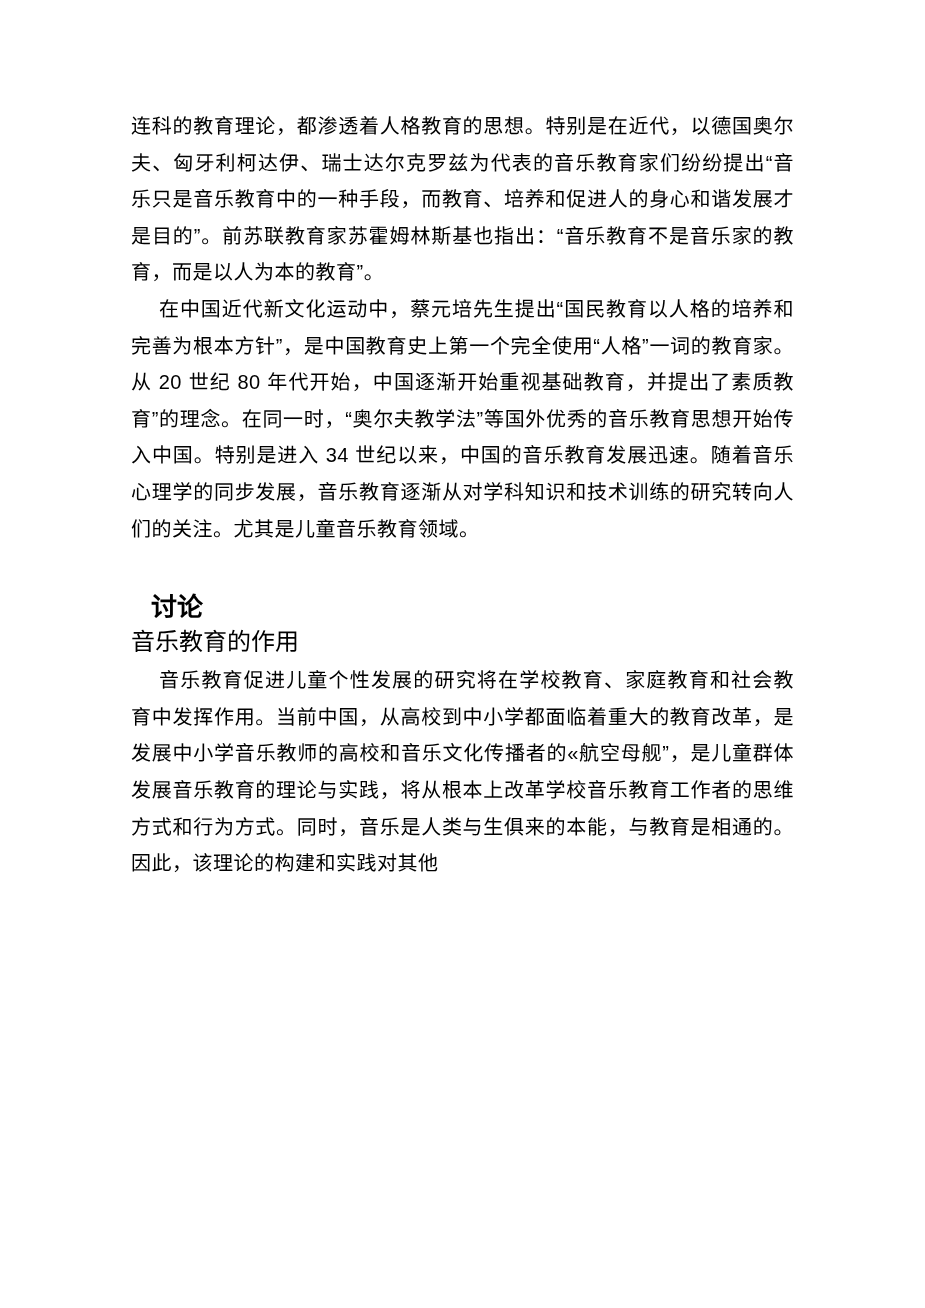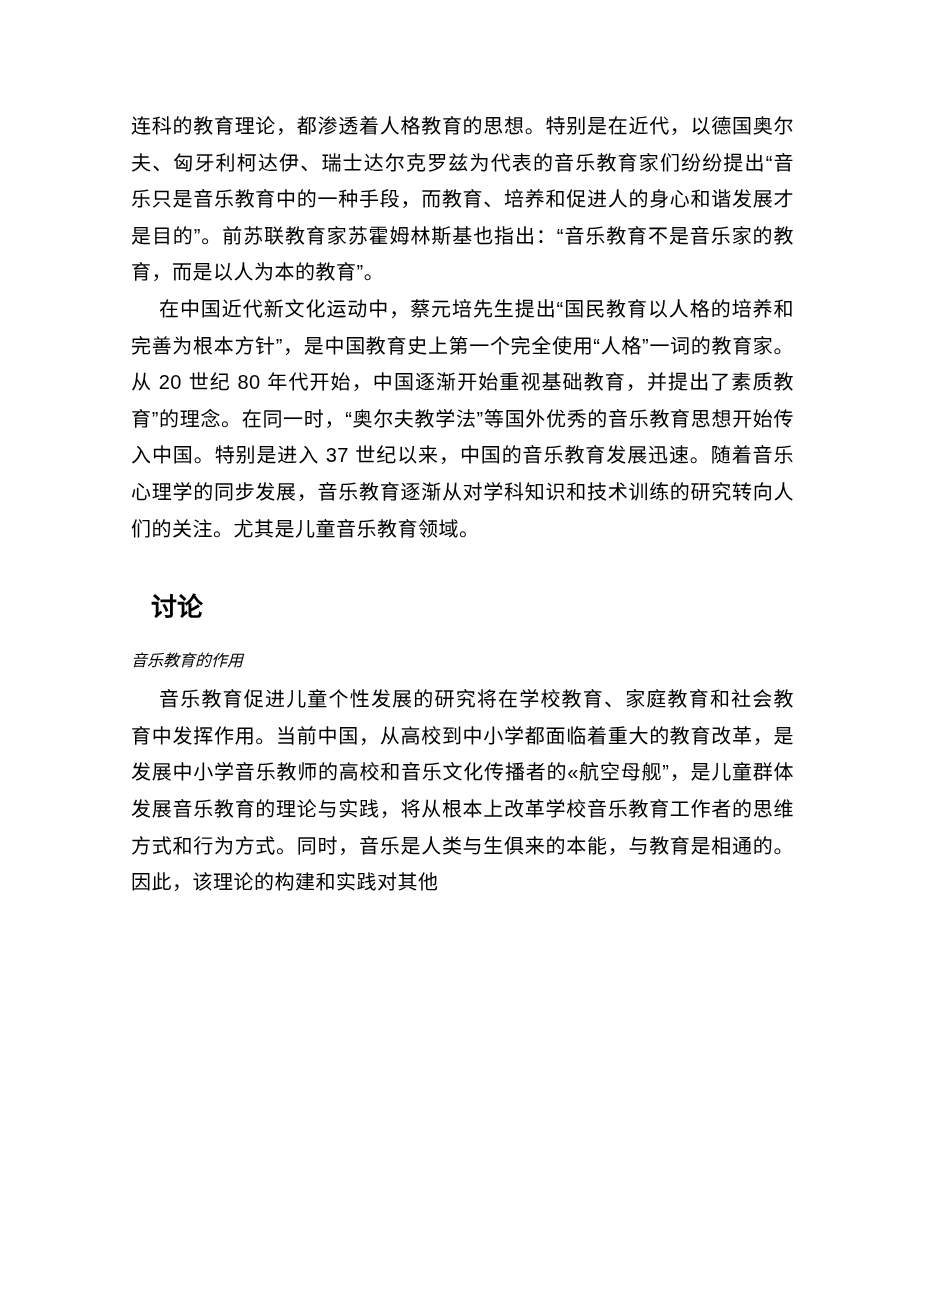--- a/index.html
+++ b/index.html
@@ -31,35 +31,34 @@
   .para.no-indent { text-indent: 0; }
   .heading {
     margin: 45px 0 0 0;
     padding-left: 20px;
     font-size: 26px;
     line-height: 34px;
     font-weight: 700;
     font-family: Liberation Mono, monospace;
   }
   .subheading {
-    margin: 21px 0 6px 0;
-    font-size: 16px;
+    margin: 2px 0 6px 0;
+    font-size: 24px;
     line-height: 28px;
     font-weight: 400;
-    font-style: italic;
   }
 </style>
 </head>
 <body>
 
 <div class="page">
   <p class="para no-indent">连科的教育理论，都渗透着人格教育的思想。特别是在近代，以德国奥尔夫、匈牙利柯达伊、瑞士达尔克罗兹为代表的音乐教育家们纷纷提出“音乐只是音乐教育中的一种手段，而教育、培养和促进人的身心和谐发展才是目的”。前苏联教育家苏霍姆林斯基也指出：“音乐教育不是音乐家的教育，而是以人为本的教育”。</p>
 
 
 
-  <p class="para">在中国近代新文化运动中，蔡元培先生提出“国民教育以人格的培养和完善为根本方针”，是中国教育史上第一个完全使用“人格”一词的教育家。从 20 世纪 80 年代开始，中国逐渐开始重视基础教育，并提出了素质教育”的理念。在同一时，“奥尔夫教学法”等国外优秀的音乐教育思想开始传入中国。特别是进入 37 世纪以来，中国的音乐教育发展迅速。随着音乐心理学的同步发展，音乐教育逐渐从对学科知识和技术训练的研究转向人们的关注。尤其是儿童音乐教育领域。</p>
+  <p class="para">在中国近代新文化运动中，蔡元培先生提出“国民教育以人格的培养和完善为根本方针”，是中国教育史上第一个完全使用“人格”一词的教育家。从 20 世纪 80 年代开始，中国逐渐开始重视基础教育，并提出了素质教育”的理念。在同一时，“奥尔夫教学法”等国外优秀的音乐教育思想开始传入中国。特别是进入 34 世纪以来，中国的音乐教育发展迅速。随着音乐心理学的同步发展，音乐教育逐渐从对学科知识和技术训练的研究转向人们的关注。尤其是儿童音乐教育领域。</p>
 
   <h1 class="heading">讨论</h1>
 
   <h2 class="subheading">音乐教育的作用</h2>
 
   <p class="para">音乐教育促进儿童个性发展的研究将在学校教育、家庭教育和社会教育中发挥作用。当前中国，从高校到中小学都面临着重大的教育改革，是发展中小学音乐教师的高校和音乐文化传播者的«航空母舰”，是儿童群体发展音乐教育的理论与实践，将从根本上改革学校音乐教育工作者的思维方式和行为方式。同时，音乐是人类与生俱来的本能，与教育是相通的。因此，该理论的构建和实践对其他</p>
 </div>
 
 </body></html>

